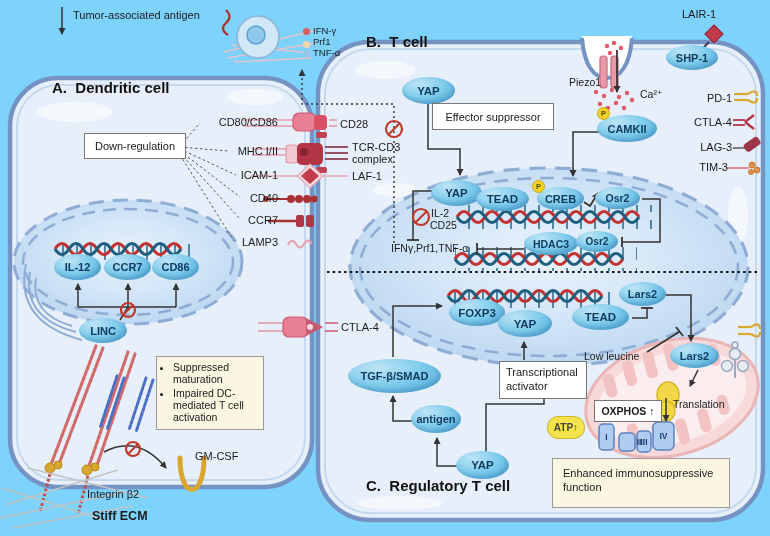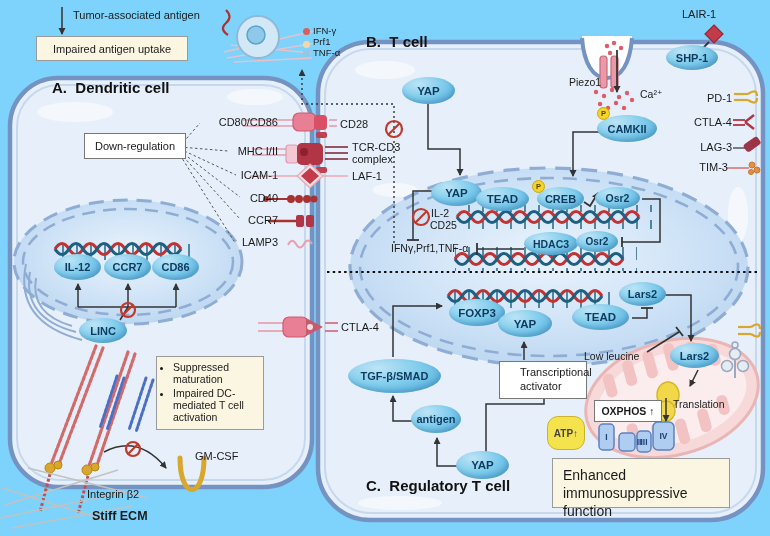--- a/index.html
+++ b/index.html
@@ -344,21 +344,20 @@
     <circle cx="421" cy="217" r="8"></circle>
         <line x1="415.5" y1="222.5" x2="426.5" y2="211.5"></line>
     <circle cx="128" cy="310" r="7"></circle>
         <line x1="123" y1="315" x2="133" y2="305"></line>
     <circle cx="133" cy="449" r="7"></circle>
         <line x1="128" y1="454" x2="138" y2="444"></line>
   </g>
 </svg>
 
 <div class="lbl" style="left:73px;top:9px;">Tumor-associated antigen</div>
-<div class="box-cream" style="left:36px;top:36px;width:152px;height:25px;display:flex;align-items:center;justify-content:center;font-size:11px;">Impaired antigen uptake</div>
 
 <div class="ptitle" style="left:52px;top:79px;">A.  Dendritic cell</div>
 <div class="ptitle" style="left:366px;top:33px;">B.  T cell</div>
 <div class="ptitle" style="left:366px;top:477px;">C.  Regulatory T cell</div>
 
 <div style="position:absolute;left:303px;top:26px;">
   <div style="display:flex;align-items:center;height:11px;">
     <span style="width:7px;height:7px;border-radius:50%;background:#d95f5f;margin-right:3px;"></span>
     <span class="lbl" style="position:static;font-size:9.5px;">IFN-γ</span>
   </div>
@@ -380,20 +379,21 @@
 <div class="lbl ra" style="left:230px;top:192px;width:48px;">CD40</div>
 <div class="lbl ra" style="left:230px;top:214px;width:48px;">CCR7</div>
 <div class="lbl ra" style="left:226px;top:236px;width:52px;">LAMP3</div>
 
 <div class="lbl" style="left:340px;top:118px;">CD28</div>
 <div class="lbl" style="left:352px;top:141px;width:62px;white-space:normal;">TCR-CD3 complex</div>
 <div class="lbl" style="left:352px;top:170px;">LAF-1</div>
 <div class="lbl" style="left:341px;top:321px;">CTLA-4</div>
 
 <div class="prot" style="left:402px;top:77px;width:53px;height:27px;font-size:11.5px;">YAP</div>
+<div class="box-white" style="left:432px;top:103px;width:122px;height:27px;display:flex;align-items:center;justify-content:center;font-size:11px;">Effector suppressor</div>
 <div class="lbl sm" style="left:569px;top:77px;">Piezo1</div>
 <div class="lbl sm" style="left:640px;top:89px;">Ca²⁺</div>
 <div class="prot" style="left:597px;top:115px;width:60px;height:27px;font-size:11px;text-align:right;">CAMKII</div>
 <div class="pbadge" style="left:597px;top:107px;">P</div>
 <div class="lbl" style="left:682px;top:8px;">LAIR-1</div>
 <div class="prot" style="left:666px;top:45px;width:52px;height:25px;font-size:11px;">SHP-1</div>
 
 <div class="lbl ra" style="left:696px;top:92px;width:36px;">PD-1</div>
 <div class="lbl ra" style="left:686px;top:116px;width:46px;">CTLA-4</div>
 <div class="lbl ra" style="left:694px;top:141px;width:38px;">LAG-3</div>
@@ -426,25 +426,25 @@
 <div class="lbl" style="left:92px;top:509px;font-size:12.5px;font-weight:bold;">Stiff ECM</div>
 
 <div class="prot" style="left:449px;top:299px;width:56px;height:27px;font-size:11.5px;">FOXP3</div>
 <div class="prot" style="left:498px;top:310px;width:54px;height:27px;font-size:11.5px;">YAP</div>
 <div class="prot" style="left:572px;top:304px;width:57px;height:26px;font-size:11.5px;">TEAD</div>
 <div class="prot" style="left:619px;top:282px;width:47px;height:24px;font-size:11px;">Lars2</div>
 
 <div class="prot" style="left:348px;top:359px;width:93px;height:34px;font-size:11px;">TGF-β/SMAD</div>
 <div class="prot" style="left:411px;top:405px;width:50px;height:28px;font-size:11px;">antigen</div>
 <div class="prot" style="left:456px;top:451px;width:53px;height:28px;font-size:11.5px;">YAP</div>
-<div class="box-white" style="left:499px;top:361px;width:88px;height:38px;padding:4px 20px;font-size:11px;line-height:1.25;white-space:normal;">Transcriptional activator</div>
+<div class="box-white" style="left:499px;top:361px;width:88px;height:38px;padding:4px 6px;font-size:11px;line-height:1.25;white-space:normal;">Transcriptional activator</div>
 <div class="lbl sm" style="left:584px;top:351px;">Low leucine</div>
 <div class="prot" style="left:670px;top:343px;width:49px;height:25px;font-size:11px;">Lars2</div>
 <div class="lbl sm" style="left:673px;top:399px;">Translation</div>
 <div class="box-white" style="left:594px;top:400px;width:68px;height:22px;display:flex;align-items:center;justify-content:center;font-size:10.5px;font-weight:600;">OXPHOS ↑</div>
-<div class="pill" style="left:547px;top:416px;width:38px;height:34px;">ATP↑</div>
+<div class="pill" style="left:547px;top:416px;width:38px;height:23px;">ATP↑</div>
 <div class="cnum" style="left:599px;top:424px;width:15px;height:26px;">I</div>
 <div class="cnum" style="left:619px;top:433px;width:16px;height:18px;margin-left:12px;">II</div>
 <div class="cnum" style="left:637px;top:431px;width:14px;height:21px;">III</div>
 <div class="cnum" style="left:653px;top:422px;width:21px;height:28px;">IV</div>
-<div class="box-cream" style="left:552px;top:458px;width:178px;height:50px;padding:7px 10px;font-size:14px;line-height:1.3;white-space:normal;">Enhanced immunosuppressive function</div>
+<div class="box-cream" style="left:552px;top:458px;width:178px;height:50px;padding:7px 10px;font-size:11px;line-height:1.3;white-space:normal;">Enhanced immunosuppressive function</div>
 
 </div>
 
 </body></html>

